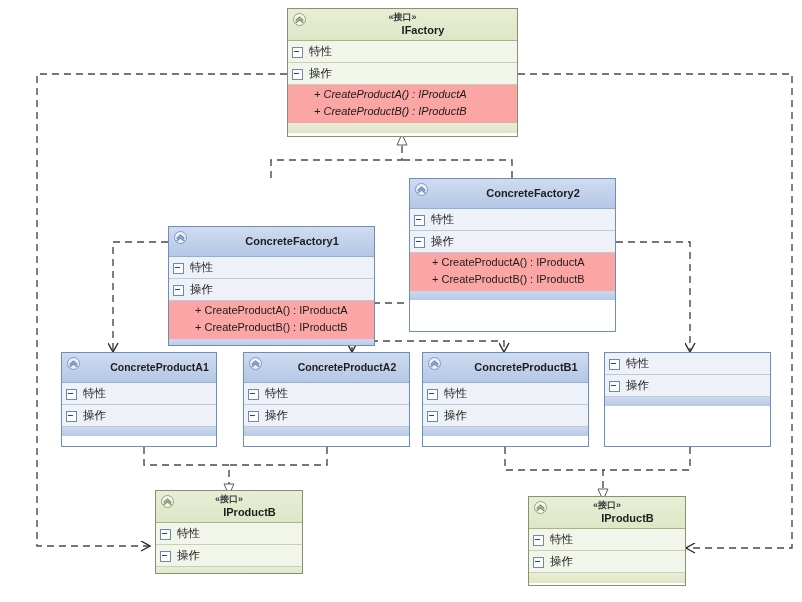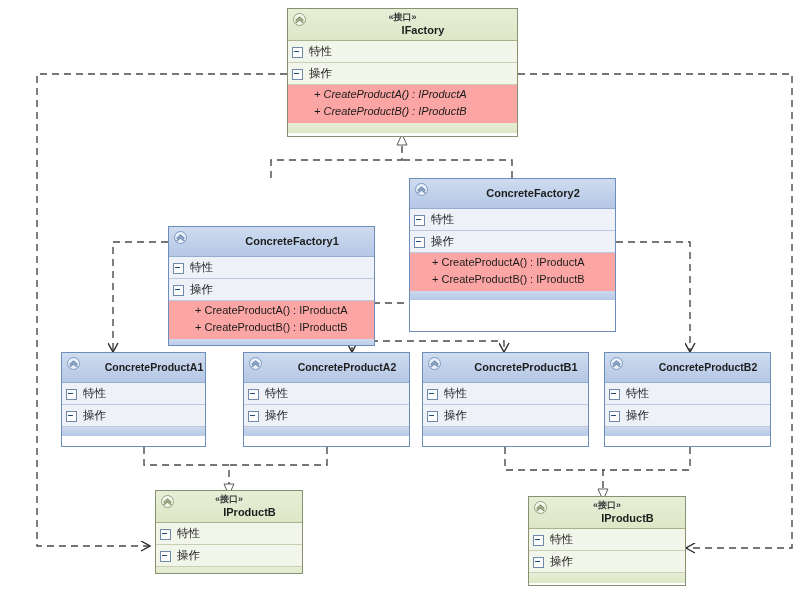--- a/index.html
+++ b/index.html
@@ -147,21 +147,21 @@
       <span class="exp"></span>
       <span>操作</span>
     </div>
     <div class="opsbody">
       <div class="opline" style="padding-left:22px;">+ CreateProductA() : IProductA</div>
       <div class="opline" style="padding-left:22px;">+ CreateProductB() : IProductB</div>
     </div>
     <div class="foot"></div>
   </div>
 
-  <div class="umlbox blue" style="left:61px;top:352px;width:145px;height:95px;">
+  <div class="umlbox blue" style="left:61px;top:352px;width:156px;height:95px;">
     <div class="hdr">
       <span class="chev">
         <svg width="13" height="13" viewBox="0 0 13 13">
           <circle cx="6.5" cy="6.5" r="6" fill="#e8eff9" stroke="#7d98bf"></circle>
           <path d="M2.7,7.6 L6.5,4.2 L10.3,7.6" fill="none" stroke="#7690b6" stroke-width="1.6"></path>
           <path d="M2.7,10 L6.5,6.6 L10.3,10" fill="none" stroke="#7690b6" stroke-width="1.6"></path>
         </svg>
       </span>
       <div class="cname solo" style="font-size:10.5px;">ConcreteProductA1</div>
     </div>
@@ -214,30 +214,20 @@
       <span>特性</span>
     </div>
     <div class="row">
       <span class="exp"></span>
       <span>操作</span>
     </div>
     <div class="foot"></div>
   </div>
 
   <div class="umlbox blue" style="left:604px;top:352px;width:167px;height:95px;">
-    <div class="hdr">
-      <span class="chev">
-        <svg width="13" height="13" viewBox="0 0 13 13">
-          <circle cx="6.5" cy="6.5" r="6" fill="#e8eff9" stroke="#7d98bf"></circle>
-          <path d="M2.7,7.6 L6.5,4.2 L10.3,7.6" fill="none" stroke="#7690b6" stroke-width="1.6"></path>
-          <path d="M2.7,10 L6.5,6.6 L10.3,10" fill="none" stroke="#7690b6" stroke-width="1.6"></path>
-        </svg>
-      </span>
-      <div class="cname solo" style="font-size:10.5px;">ConcreteProductB2</div>
-    </div>
     <div class="row">
       <span class="exp"></span>
       <span>特性</span>
     </div>
     <div class="row">
       <span class="exp"></span>
       <span>操作</span>
     </div>
     <div class="foot"></div>
   </div>

